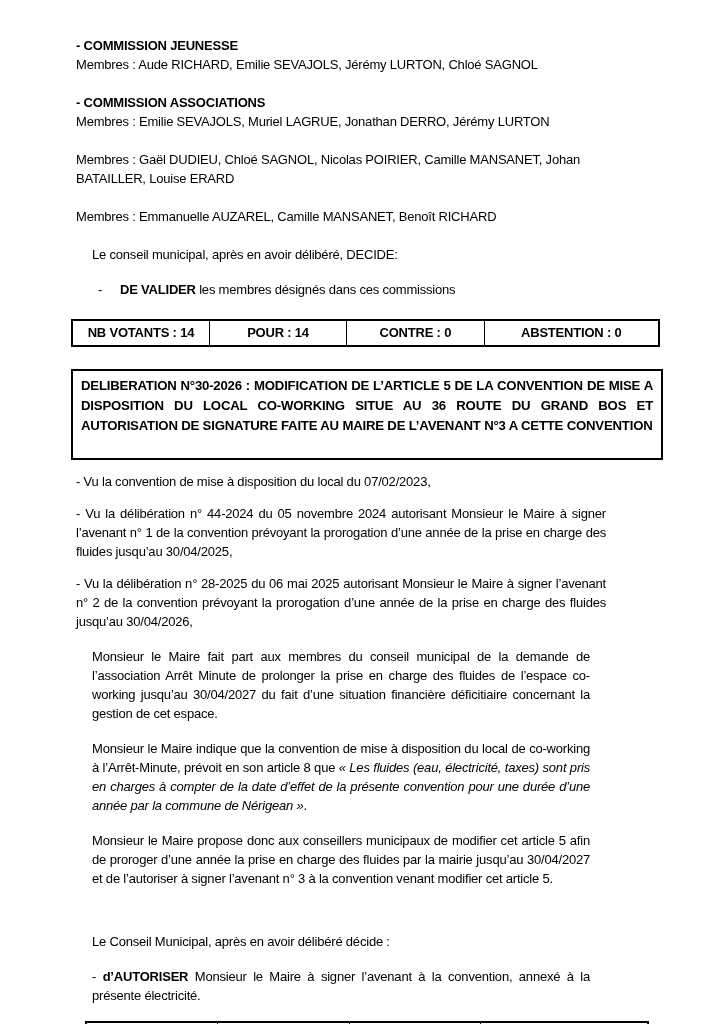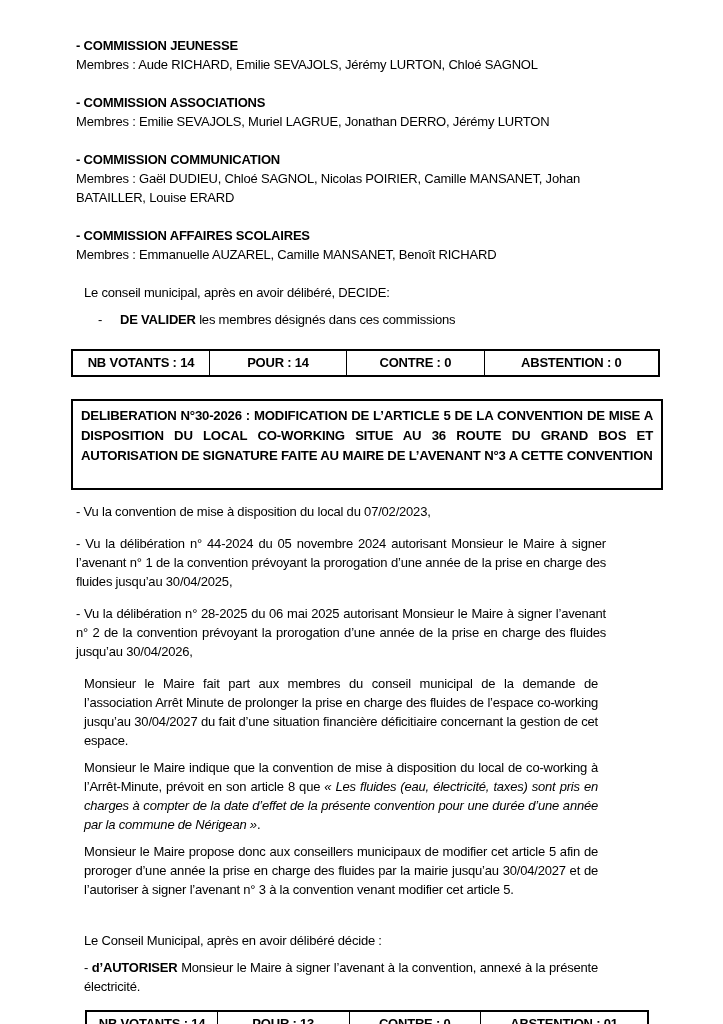--- a/index.html
+++ b/index.html
@@ -19,21 +19,21 @@
   }
   .page {
     box-sizing: border-box;
     width: 668px;
     height: 1024px;
     padding: 36px 62px 0 76px;
     background: #ffffff;
   }
   .commission-block { margin: 0 0 19px 0; }
   .commission-title { font-weight: bold; }
-  .para { margin: 8px; }
+  .para { margin: 16px; }
   .decision-block { margin: 0; }
   .d1-items { }
   .d1-item { padding-left: 22px; }
   .d1-dash { display: inline-block; width: 22px; }
   .bold { font-weight: bold; }
   .italic { font-style: italic; }
   .justify { text-align: justify; }
 
   table.vote-table {
     border-collapse: collapse;
@@ -82,26 +82,24 @@
     <div class="commission-title">- COMMISSION JEUNESSE</div>
     <div class="commission-members">Membres : Aude RICHARD, Emilie SEVAJOLS, Jérémy LURTON, Chloé SAGNOL</div>
   </div>
 
   <div class="commission-block">
     <div class="commission-title">- COMMISSION ASSOCIATIONS</div>
     <div class="commission-members">Membres : Emilie SEVAJOLS, Muriel LAGRUE, Jonathan DERRO, Jérémy LURTON</div>
   </div>
 
   <div class="commission-block">
-    <div class="commission-title">- COMMISSION COMMUNICATION</div>
     <div class="commission-members">Membres : Gaël DUDIEU, Chloé SAGNOL, Nicolas POIRIER, Camille MANSANET, Johan BATAILLER, Louise ERARD</div>
   </div>
 
   <div class="commission-block">
-    <div class="commission-title">- COMMISSION AFFAIRES SCOLAIRES</div>
     <div class="commission-members">Membres : Emmanuelle AUZAREL, Camille MANSANET, Benoît RICHARD</div>
   </div>
 
   <div class="decision-block">
     <div class="para">Le conseil municipal, après en avoir délibéré, DECIDE:</div>
     <div class="d1-items">
       <div class="d1-item">
         <span class="d1-dash">-</span><span class="bold">DE VALIDER</span><span> les membres désignés dans ces commissions</span>
       </div>
     </div>

